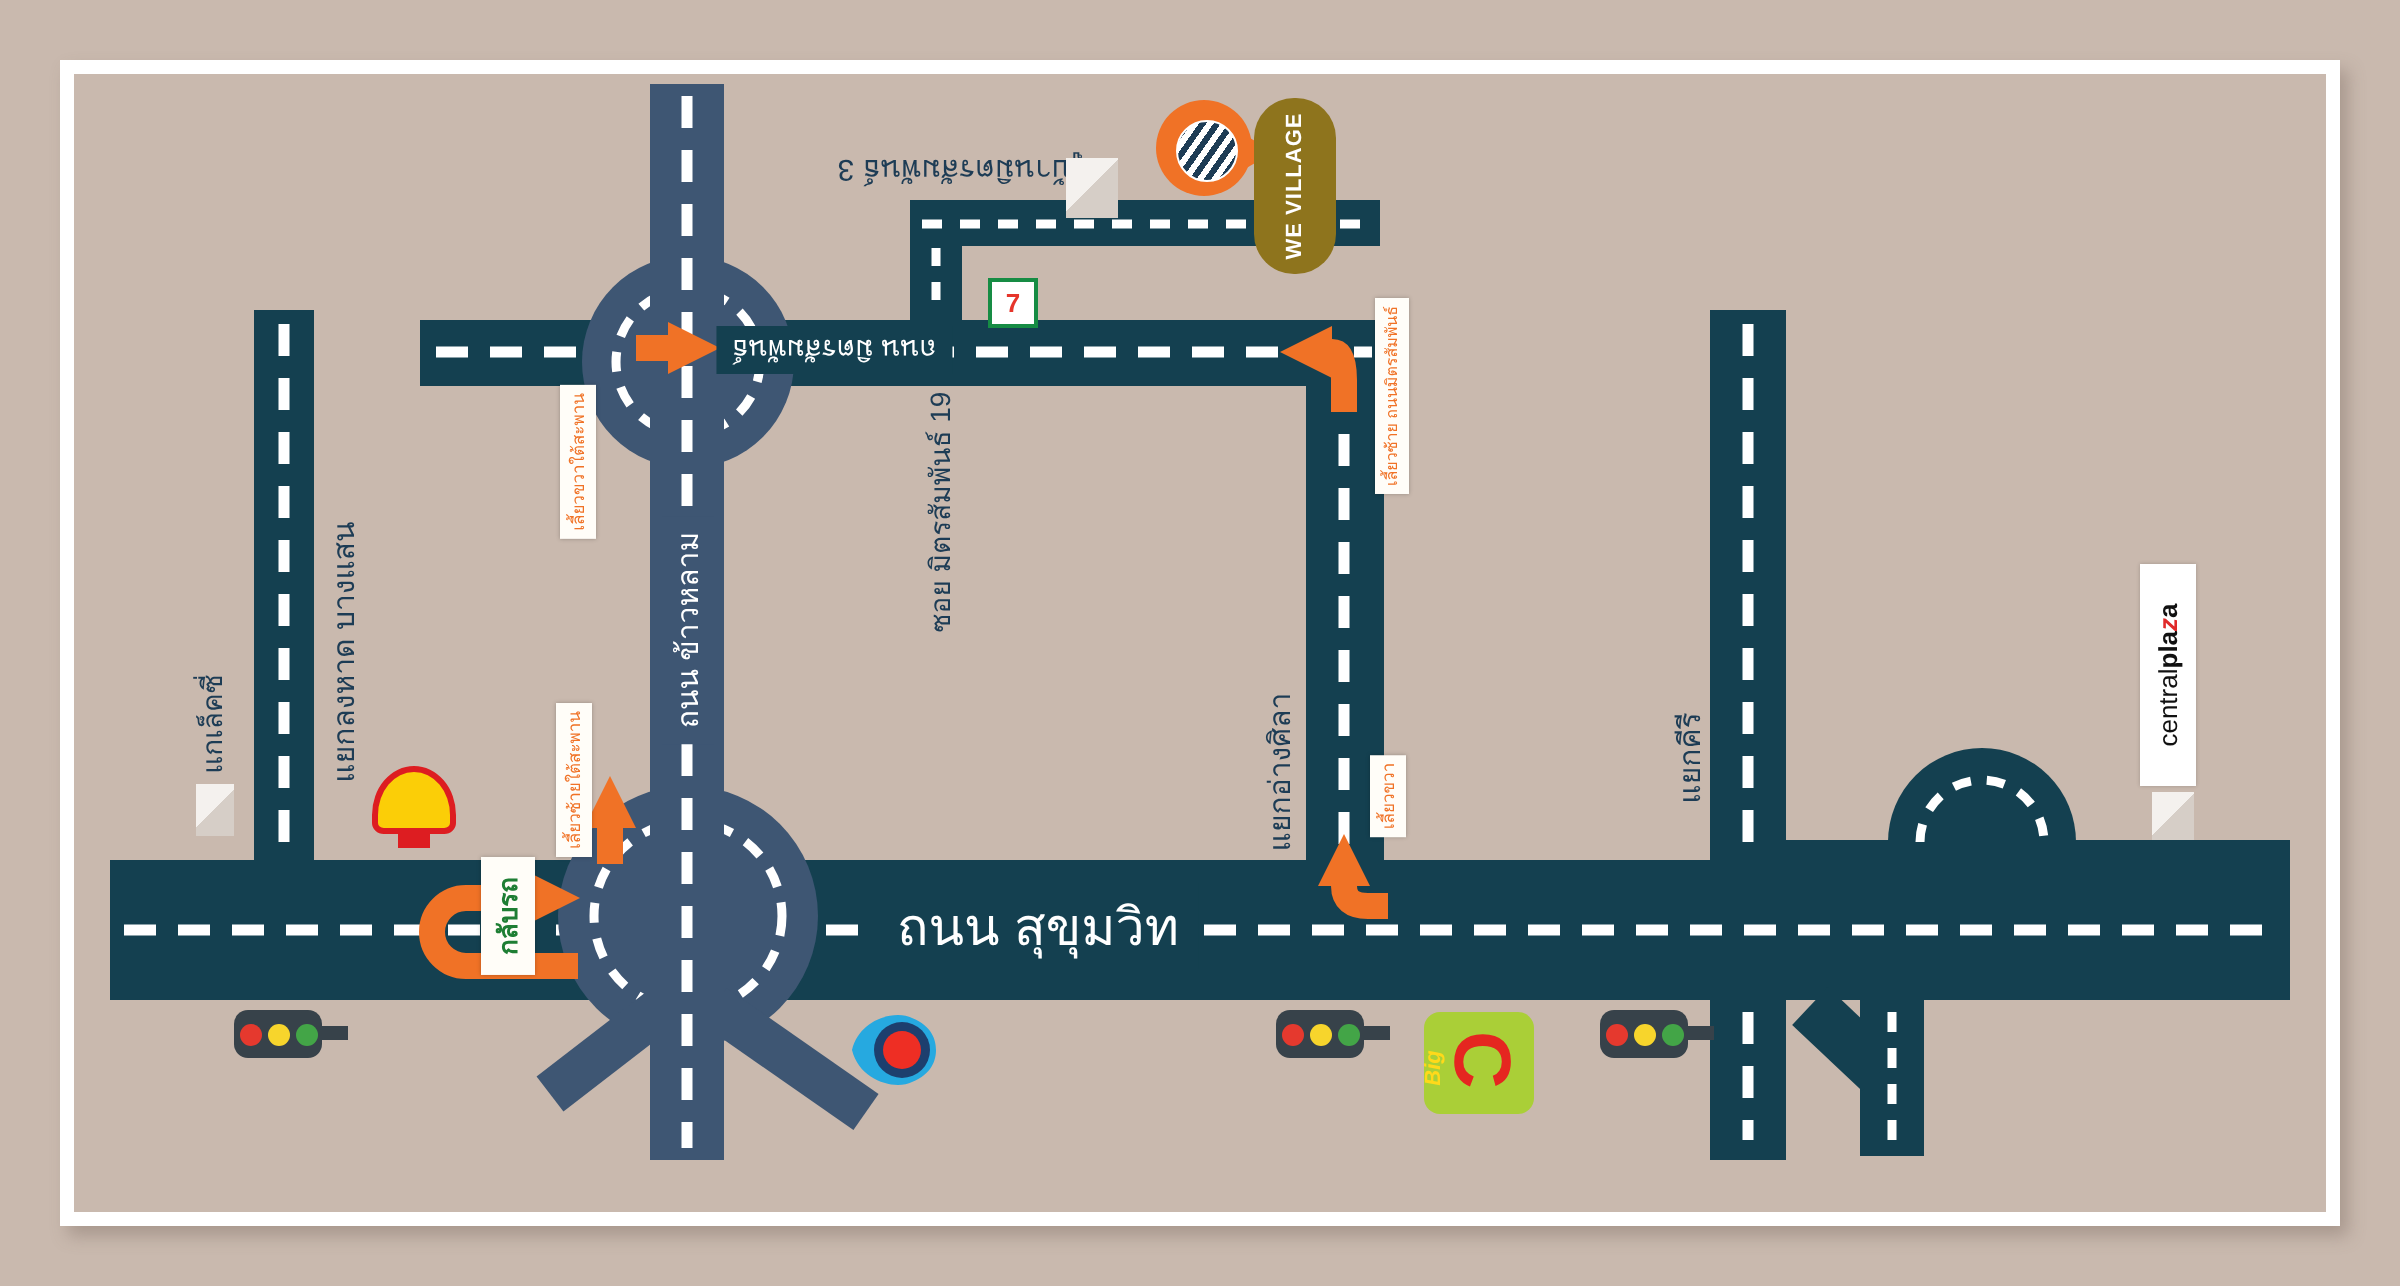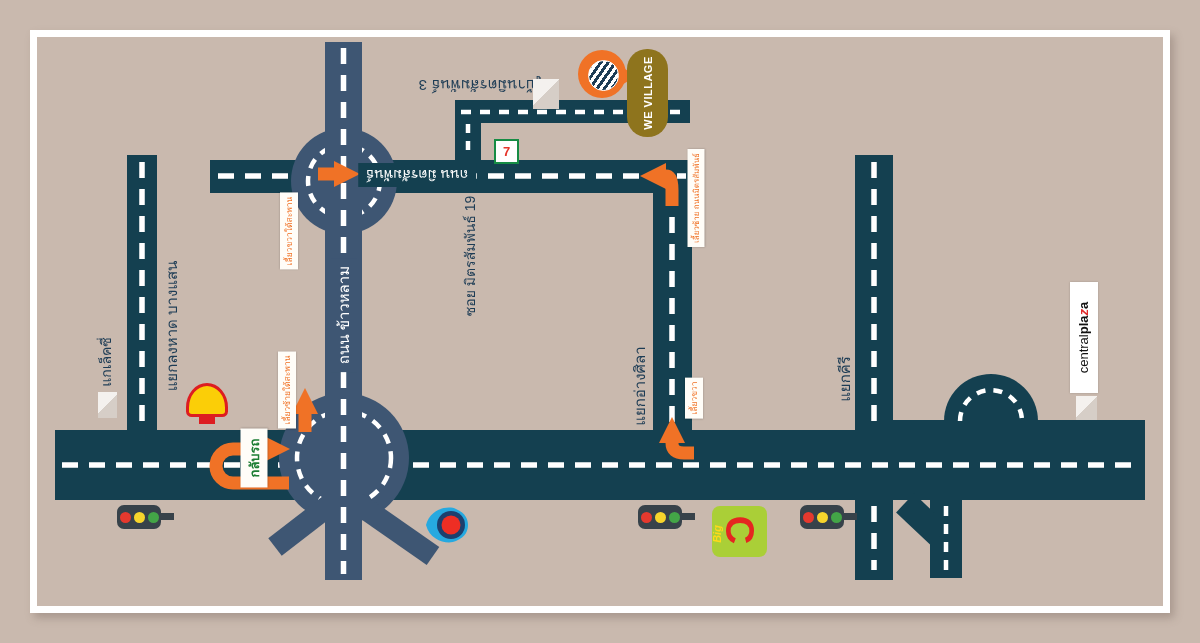--- a/index.html
+++ b/index.html
@@ -117,20 +117,21 @@
 
     <g stroke="#f07226" stroke-width="13" fill="none">
       <path d="M318,174 L334,174" marker-end="url(#ah)"></path>
       <path d="M672,206 L672,190 Q672,176 666,176" marker-end="url(#ah)"></path>
       <path d="M694,453 L684,453 Q672,453 672,443" marker-end="url(#ah)"></path>
       <path d="M305,432 L305,414" marker-end="url(#ah)"></path>
       <path d="M289,483 L233,483 A17,17 0 0 1 233,449 L264,449" marker-end="url(#ah)"></path>
     </g>
   </svg>
 
+  <div class="lbl hrot onroad" style="left:519px;top:463px;font-size:26px;">ถนน สุขุมวิท</div>
   <div class="lbl vrot onbridge" style="left:344px;top:315px;">ถนน ข้าวหลาม</div>
   <div class="lbl flip onroad" style="left:417px;top:175px;font-size:14px;padding:1px 8px;">ถนน มิตรสัมพันธ์</div>
   <div class="lbl vrot" style="left:470px;top:256px;font-size:14px;">ซอย มิตรสัมพันธ์ 19</div>
 
   <div class="lbl flip" style="left:487px;top:85px;">หมู่บ้านมิตรสัมพันธ์ 3</div>
   <div class="lbl vrot" style="left:106px;top:362px;font-size:14px;">แกเล็คซี่</div>
   <div class="lbl vrot" style="left:172px;top:326px;">แยกลงหาด บางแสน</div>
   <div class="lbl vrot" style="left:640px;top:386px;">แยกอ่างศิลา</div>
   <div class="lbl vrot" style="left:845px;top:379px;">แยกคีรี</div>
 

